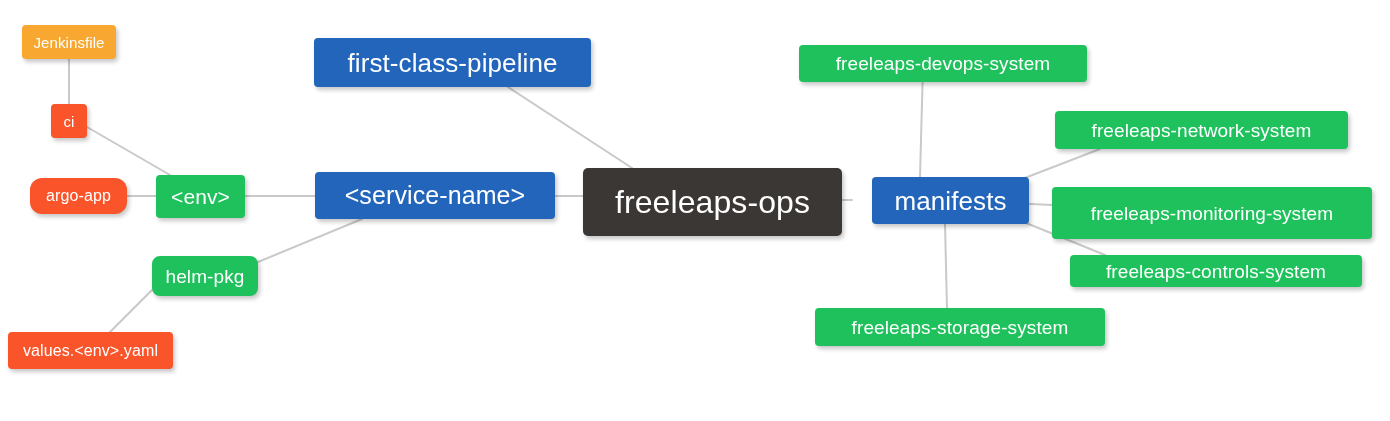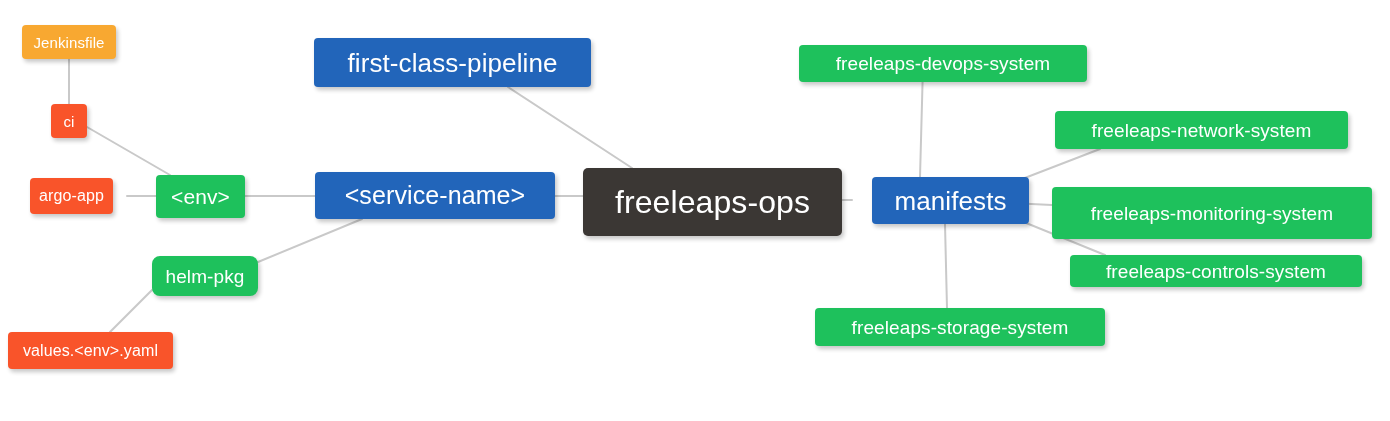--- a/index.html
+++ b/index.html
@@ -71,21 +71,21 @@
       <line x1="1009" y1="203" x2="1052" y2="205" stroke="#c9c9c9" stroke-width="2" stroke-linecap="round"></line>
       <line x1="1009" y1="216" x2="1105" y2="255" stroke="#c9c9c9" stroke-width="2" stroke-linecap="round"></line>
       <line x1="945" y1="224" x2="947" y2="308" stroke="#c9c9c9" stroke-width="2" stroke-linecap="round"></line>
     </svg>
 <div class="node n-orange" style="left: 22px; top: 25px; width: 94px; height: 34px; font-size: 15px;">
       <span>Jenkinsfile</span>
     </div>
     <div class="node n-red" style="left: 51px; top: 104px; width: 36px; height: 34px; font-size: 15px;">
       <span>ci</span>
     </div>
-    <div class="node n-red" style="left: 30px; top: 178px; width: 83px; height: 36px; font-size: 16px;">
+    <div class="node n-red" style="left: 30px; top: 178px; width: 97px; height: 36px; font-size: 16px; border-radius: 12px;">
       <span>argo-app</span>
     </div>
     <div class="node n-green" style="left: 156px; top: 175px; width: 89px; height: 43px; font-size: 21px;">
       <span>&lt;env&gt;</span>
     </div>
     <div class="node n-green" style="left: 152px; top: 256px; width: 106px; height: 40px; font-size: 19px; border-radius: 8px;">
       <span>helm-pkg</span>
     </div>
     <div class="node n-red" style="left: 8px; top: 332px; width: 165px; height: 37px; font-size: 16px; justify-content: center;">
       <span>values.&lt;env&gt;.yaml</span>

